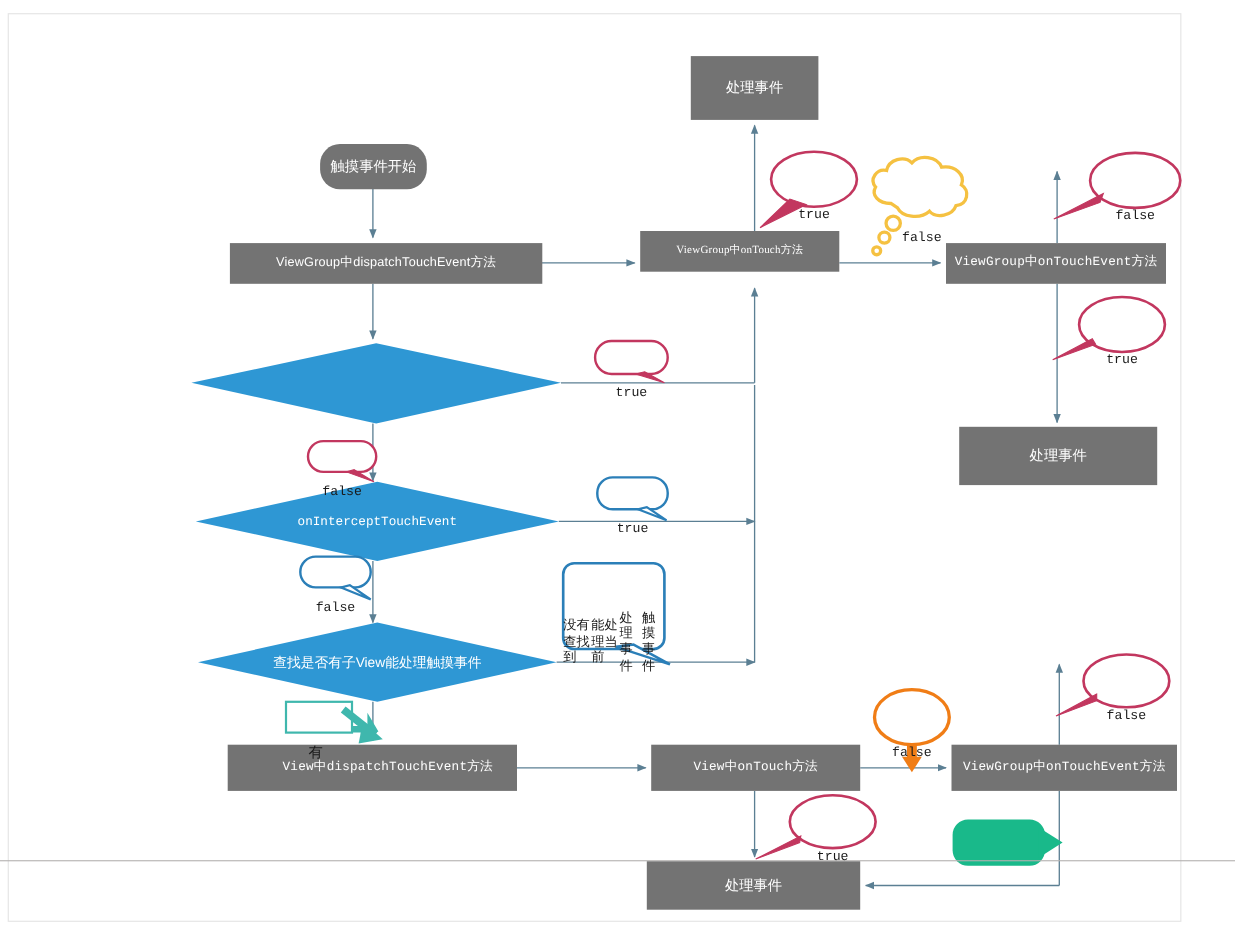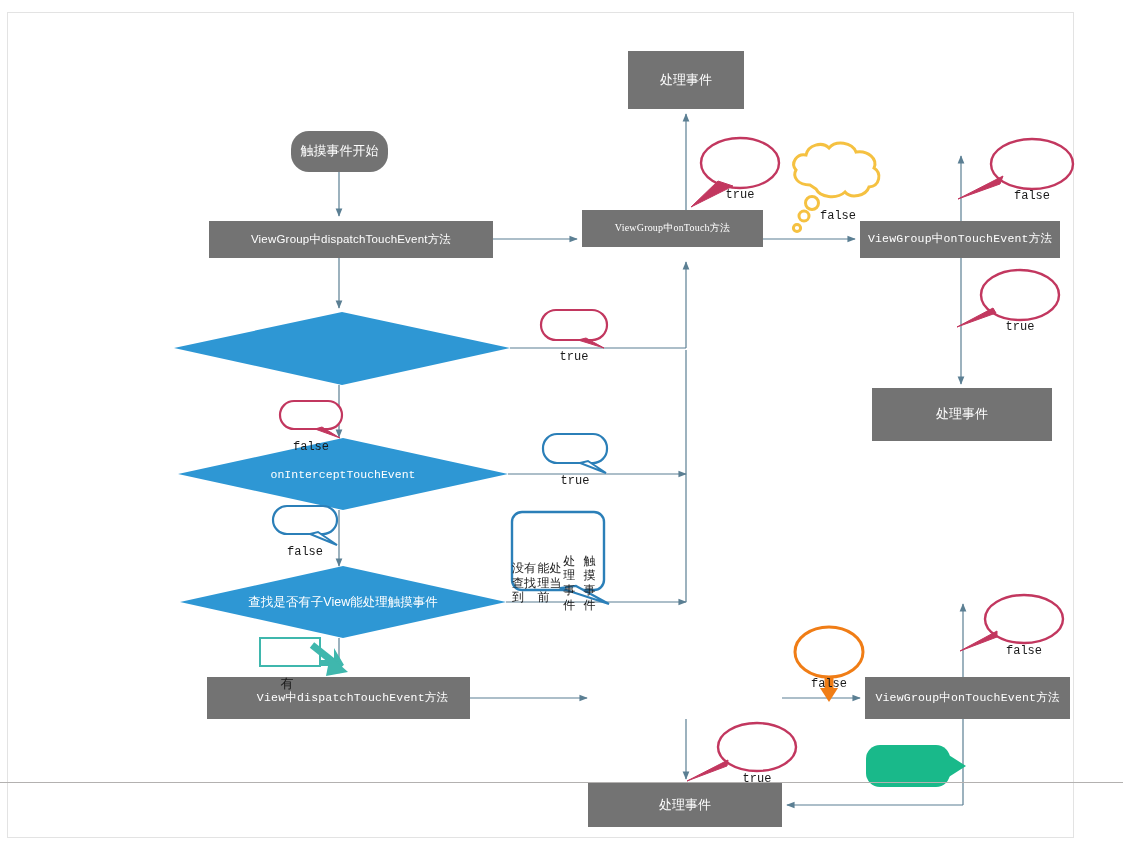--- a/index.html
+++ b/index.html
@@ -191,20 +191,21 @@
   <div class="node rect proc" style="left:860px;top:221px;width:200px;height:37px;font-family:'Liberation Mono',monospace;font-size:11.5px;">ViewGroup中onTouchEvent方法</div>
 
   <div class="node proc" style="left:628px;top:51px;width:116px;height:58px;">处理事件</div>
 
   <div class="node proc" style="left:872px;top:388px;width:180px;height:53px;">处理事件</div>
 
   <div class="node proc" style="left:588px;top:783px;width:194px;height:44px;">处理事件</div>
 
   <div class="node rect proc" style="left:207px;top:677px;width:263px;height:42px;font-family:'Liberation Mono',monospace;font-size:11.5px;padding-left:28px;">View中dispatchTouchEvent方法</div>
 
+  <div class="node rect proc" style="left:592px;top:677px;width:190px;height:42px;font-family:'Liberation Mono',monospace;font-size:11.5px;">View中onTouch方法</div>
 
   <div class="node rect proc" style="left:865px;top:677px;width:205px;height:42px;font-family:'Liberation Mono',monospace;font-size:11.5px;">ViewGroup中onTouchEvent方法</div>
 
 
   <div class="dialabel" style="left:178px;top:462px;width:330px;height:24px;">onInterceptTouchEvent</div>
 
   <div class="dialabel cn" style="left:180px;top:590px;width:326px;height:24px;">查找是否有子View能处理触摸事件</div>
 
   <div class="callout-text" style="left:701px;top:151px;width:78px;height:24px;">true</div>
 

